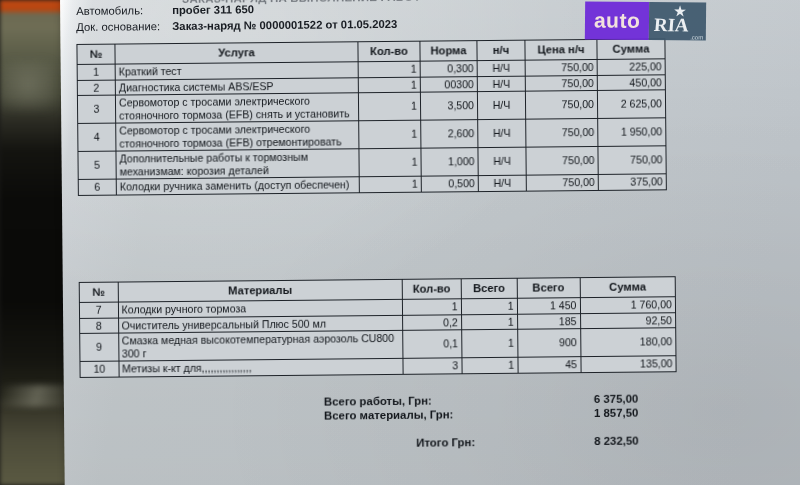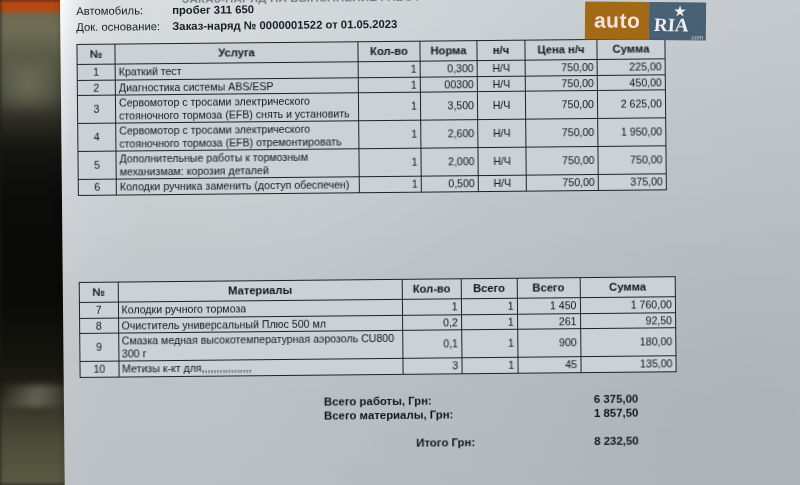--- a/index.html
+++ b/index.html
@@ -110,21 +110,21 @@
   
   .logo {
     position: absolute;
     left: 585px; top: 2px;
     display: flex;
     height: 38px;
     transform: rotate(0.55deg);
     opacity: 0.93;
   }
   .logo-auto {
-    background: #a16207;
+    background: #6d28d9;
     color: #f6e4df;
     font-size: 21px;
     font-weight: bold;
     line-height: 38px;
     padding: 0 9px 0 9px;
     letter-spacing: 0.5px;
   }
   .logo-ria {
     position: relative;
     background: #3f596e;
@@ -291,21 +291,21 @@
             <td class="r">1</td>
             <td class="r">2,600</td>
             <td class="c">Н/Ч</td>
             <td class="r">750,00</td>
             <td class="r">1 950,00</td>
           </tr>
           <tr>
             <td class="c">5</td>
             <td class="l">Дополнительные работы к тормозным механизмам: корозия деталей</td>
             <td class="r">1</td>
-            <td class="r">2,000</td>
+            <td class="r">1,000</td>
             <td class="c">Н/Ч</td>
             <td class="r">750,00</td>
             <td class="r">750,00</td>
           </tr>
           <tr>
             <td class="c">6</td>
             <td class="l">Колодки ручника заменить (доступ обеспечен)</td>
             <td class="r">1</td>
             <td class="r">0,500</td>
             <td class="c">Н/Ч</td>
@@ -341,21 +341,21 @@
             <td class="r">1</td>
             <td class="r">1</td>
             <td class="r">1 450</td>
             <td class="r">1 760,00</td>
           </tr>
           <tr>
             <td class="c">8</td>
             <td class="l">Очиститель универсальный Плюс 500 мл</td>
             <td class="r">0,2</td>
             <td class="r">1</td>
-            <td class="r">261</td>
+            <td class="r">185</td>
             <td class="r">92,50</td>
           </tr>
           <tr>
             <td class="c">9</td>
             <td class="l">Смазка медная высокотемпературная аэрозоль CU800 300 г</td>
             <td class="r">0,1</td>
             <td class="r">1</td>
             <td class="r">900</td>
             <td class="r">180,00</td>
           </tr>

